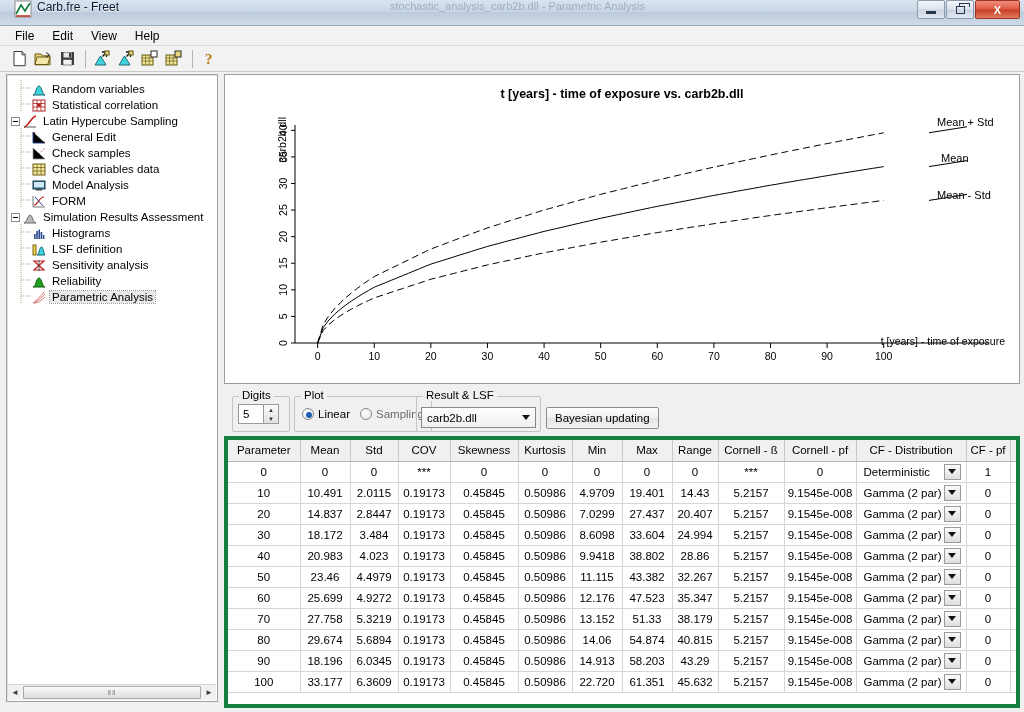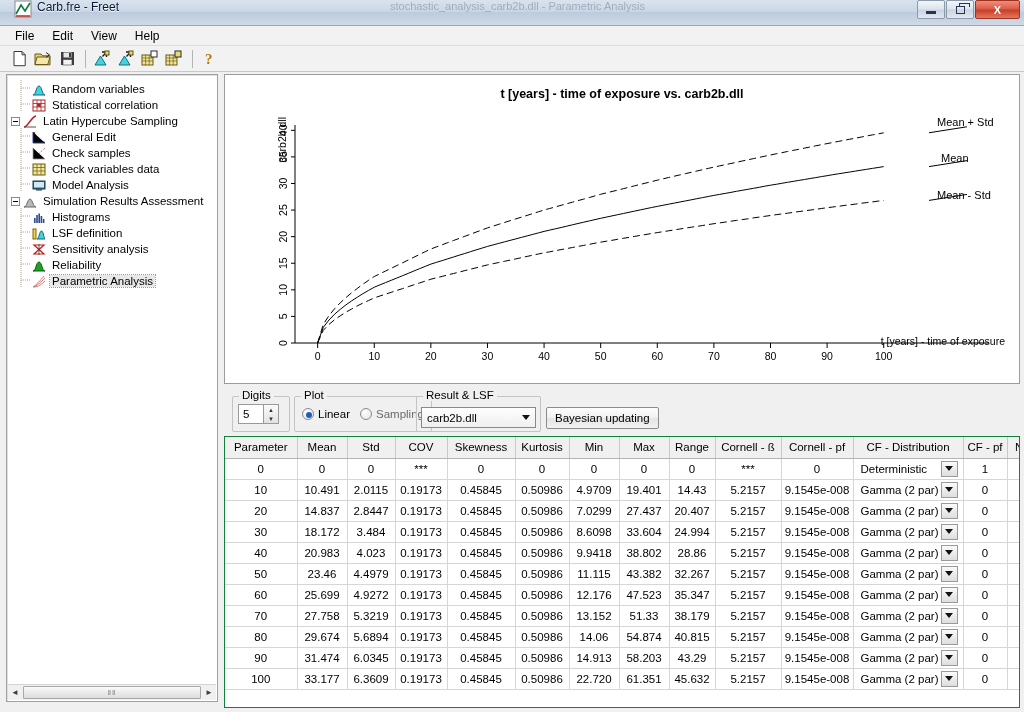--- a/index.html
+++ b/index.html
@@ -197,21 +197,21 @@
   .btn {
     position:absolute; height: 22px; border: 1px solid #8c8c8c; border-radius:2px;
     background: linear-gradient(to bottom,#fdfdfd 0%,#f1f1f1 48%,#e4e4e4 52%,#f2f2f2 100%);
     display:flex; align-items:center; justify-content:center;
     font-size: 11.5px; padding: 0 8px;
   }
 
   
   .table-wrap {
     position: absolute; left: 2px; top: 364px; width: 796px; height: 272px;
-    background: #fff; border: 1px solid #15803d; overflow: hidden;
+    background: #fff; border: 4px solid #15803d; overflow: hidden;
   }
   table.grid { border-collapse: collapse; width: 100%; table-layout: fixed; }
   table.grid th {
     height: 21px; background: #f0f0f0;
     border-right: 1px solid #c8c8c8; border-bottom: 1px solid #b4b4b4;
     font-weight: normal; font-size: 11.5px; color: #000; text-align: center;
     padding: 0 2px;
   }
   table.grid td {
     height: 21px; background: #fff;
@@ -391,20 +391,32 @@
           <div class="tnode child">
             <span class="dots"><svg width="13" height="16">
                 <path d="M2 0 L2 16 M2 8 L12 8" stroke="#b0a080" stroke-width="1" stroke-dasharray="1,1"></path>
               </svg></span>
             <span class="ticon"><svg width="14" height="13" viewBox="0 0 14 13">
                 <rect x="1" y="2" width="12" height="8" fill="#2f6d8c" stroke="#18384a"></rect>
                 <rect x="2" y="3" width="10" height="5.5" fill="#cfeaf4"></rect>
                 <rect x="4" y="10" width="6" height="1.6" fill="#555"></rect>
               </svg></span>
             <span class="tlabel">Model Analysis</span>
+          </div>
+          <div class="tnode child">
+            <span class="dots"><svg width="13" height="16">
+                <path d="M2 0 L2 16 M2 8 L12 8" stroke="#b0a080" stroke-width="1" stroke-dasharray="1,1"></path>
+              </svg></span>
+            <span class="ticon"><svg width="14" height="13" viewBox="0 0 14 13">
+                <path d="M1 12 L1 1" stroke="#777"></path>
+                <path d="M1 12 L13 12" stroke="#777"></path>
+                <path d="M2 10 C6 10 7 2 12 2" stroke="#c01e1e" stroke-width="1.2" fill="none"></path>
+                <path d="M3 2 L11 11" stroke="#2b4a8a" stroke-width="1"></path>
+              </svg></span>
+            <span class="tlabel">FORM</span>
           </div>
           <div class="tnode">
             <span class="expander"></span>
             <span class="ticon"><svg width="14" height="13" viewBox="0 0 14 13">
                 <path d="M1 12 C4 12 4.5 4 7 4 C9.5 4 10 12 13 12z" fill="#b9b9b9" stroke="#666"></path>
               </svg></span>
             <span class="tlabel">Simulation Results Assessment</span>
           </div>
           <div class="tnode child">
             <span class="dots"><svg width="13" height="16">
@@ -805,21 +817,21 @@
                     <span class="dbtn">
                       <i class="tri-down"></i>
                     </span>
                   </div>
                 </td>
                 <td class="cellnum">0</td>
                 <td class="cellnum">0</td>
               </tr>
               <tr>
                 <td class="cellnum">90</td>
-                <td class="cellnum">31.474</td>
+                <td class="cellnum">18.196</td>
                 <td class="cellnum">6.0345</td>
                 <td class="cellnum">0.19173</td>
                 <td class="cellnum">0.45845</td>
                 <td class="cellnum">0.50986</td>
                 <td class="cellnum">14.913</td>
                 <td class="cellnum">58.203</td>
                 <td class="cellnum">43.29</td>
                 <td class="cellnum">5.2157</td>
                 <td class="cellnum">9.1545e-008</td>
                 <td class="dropcell">

